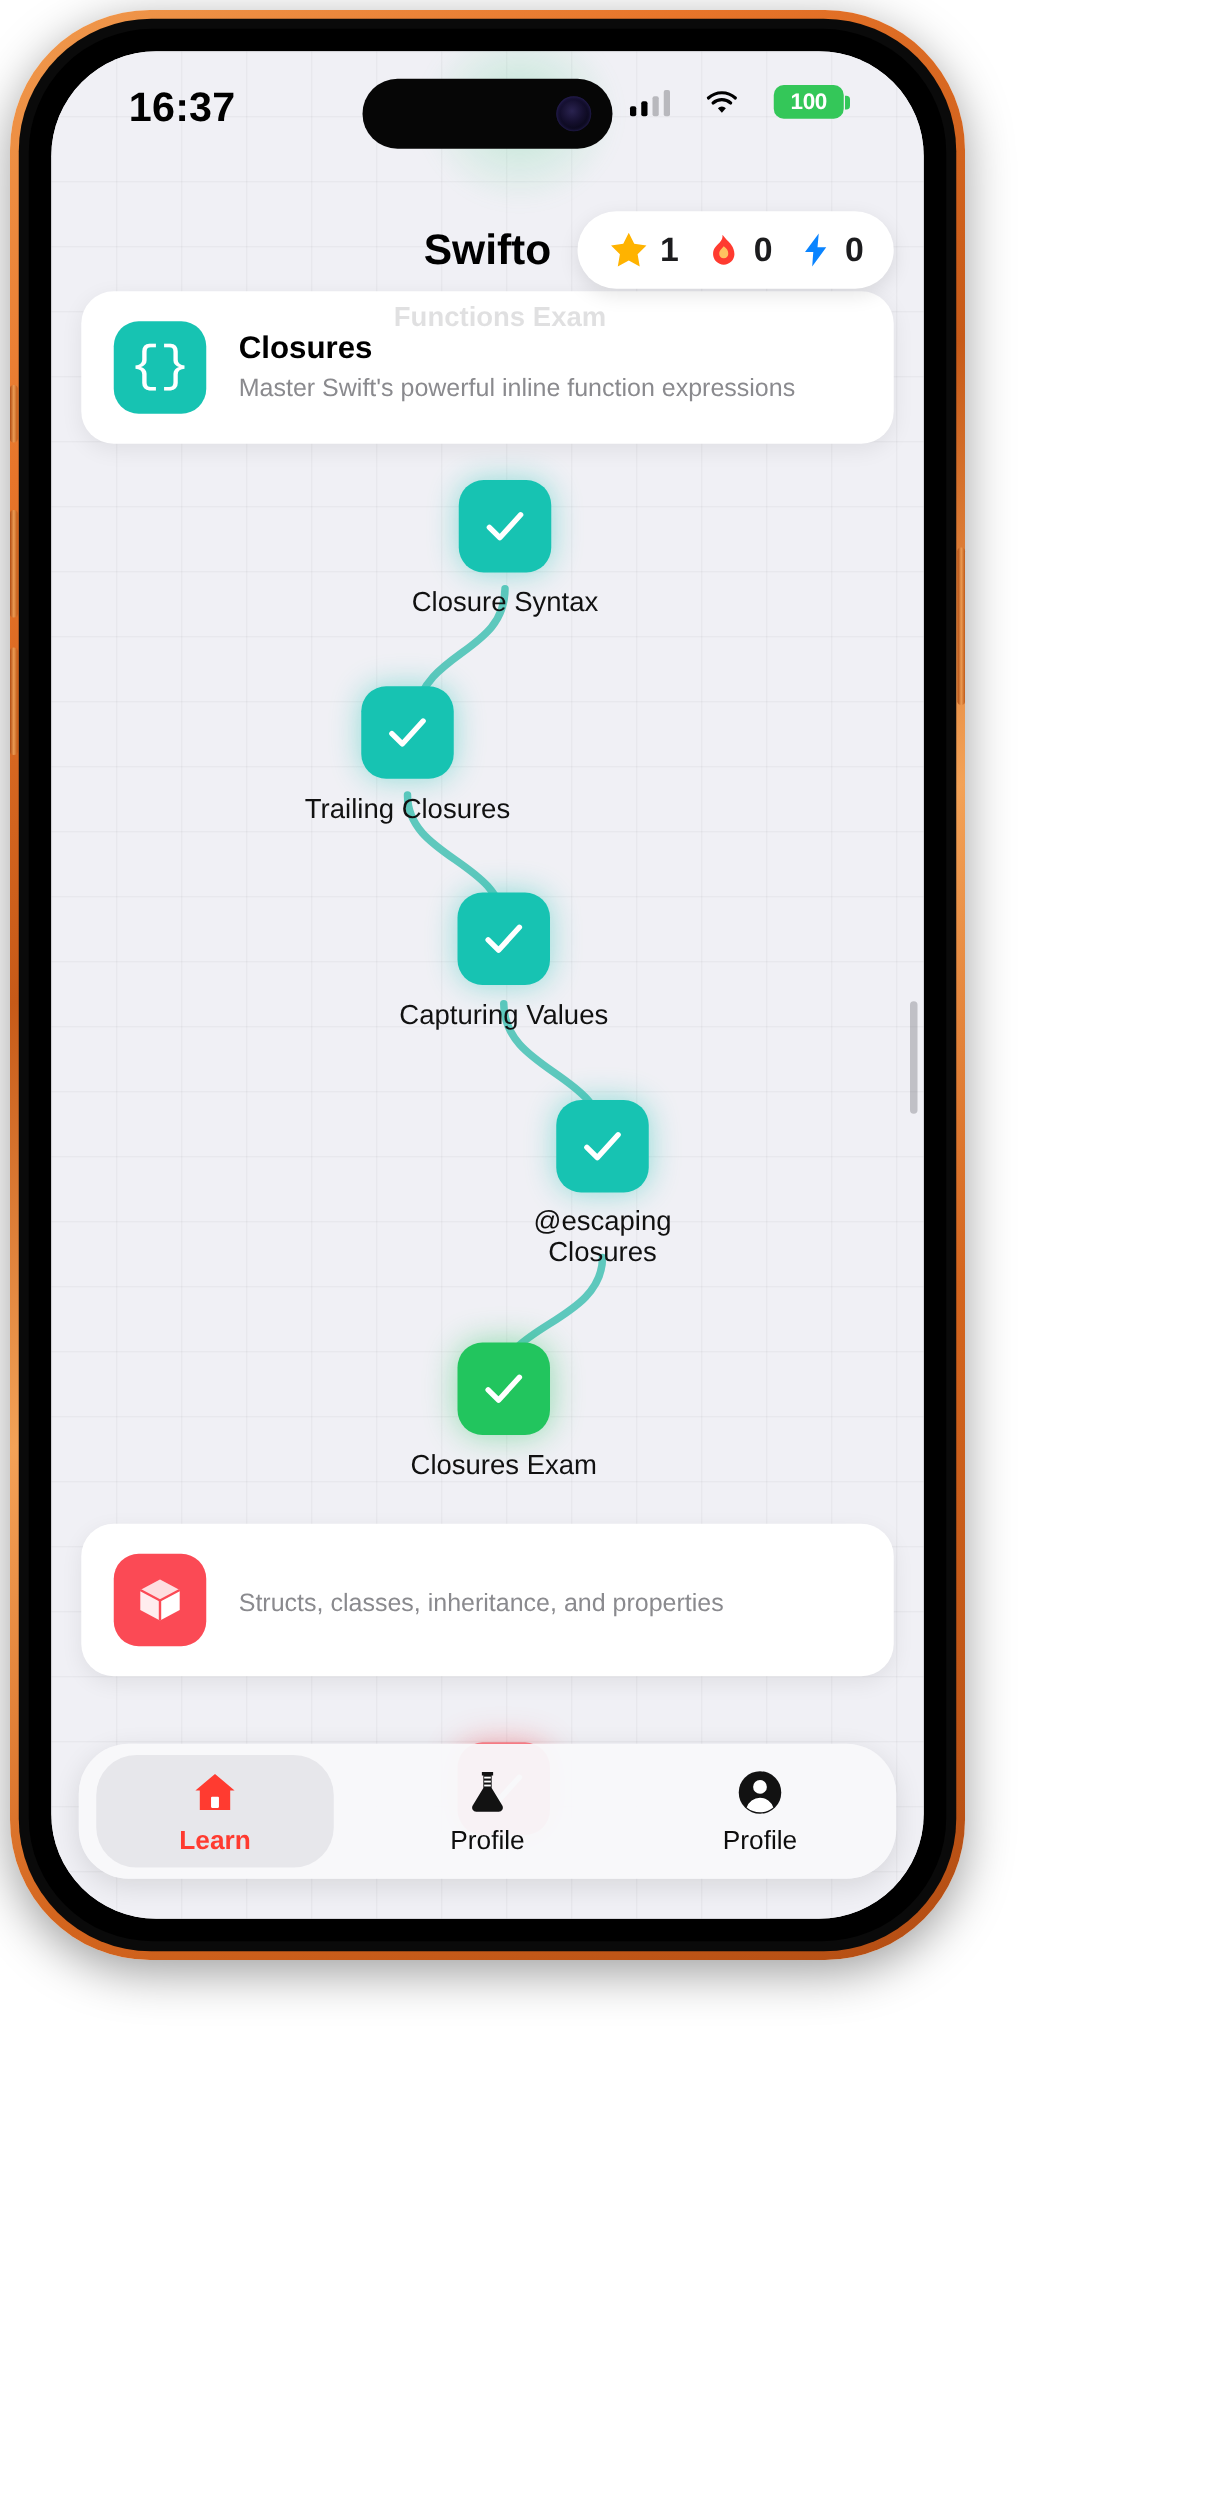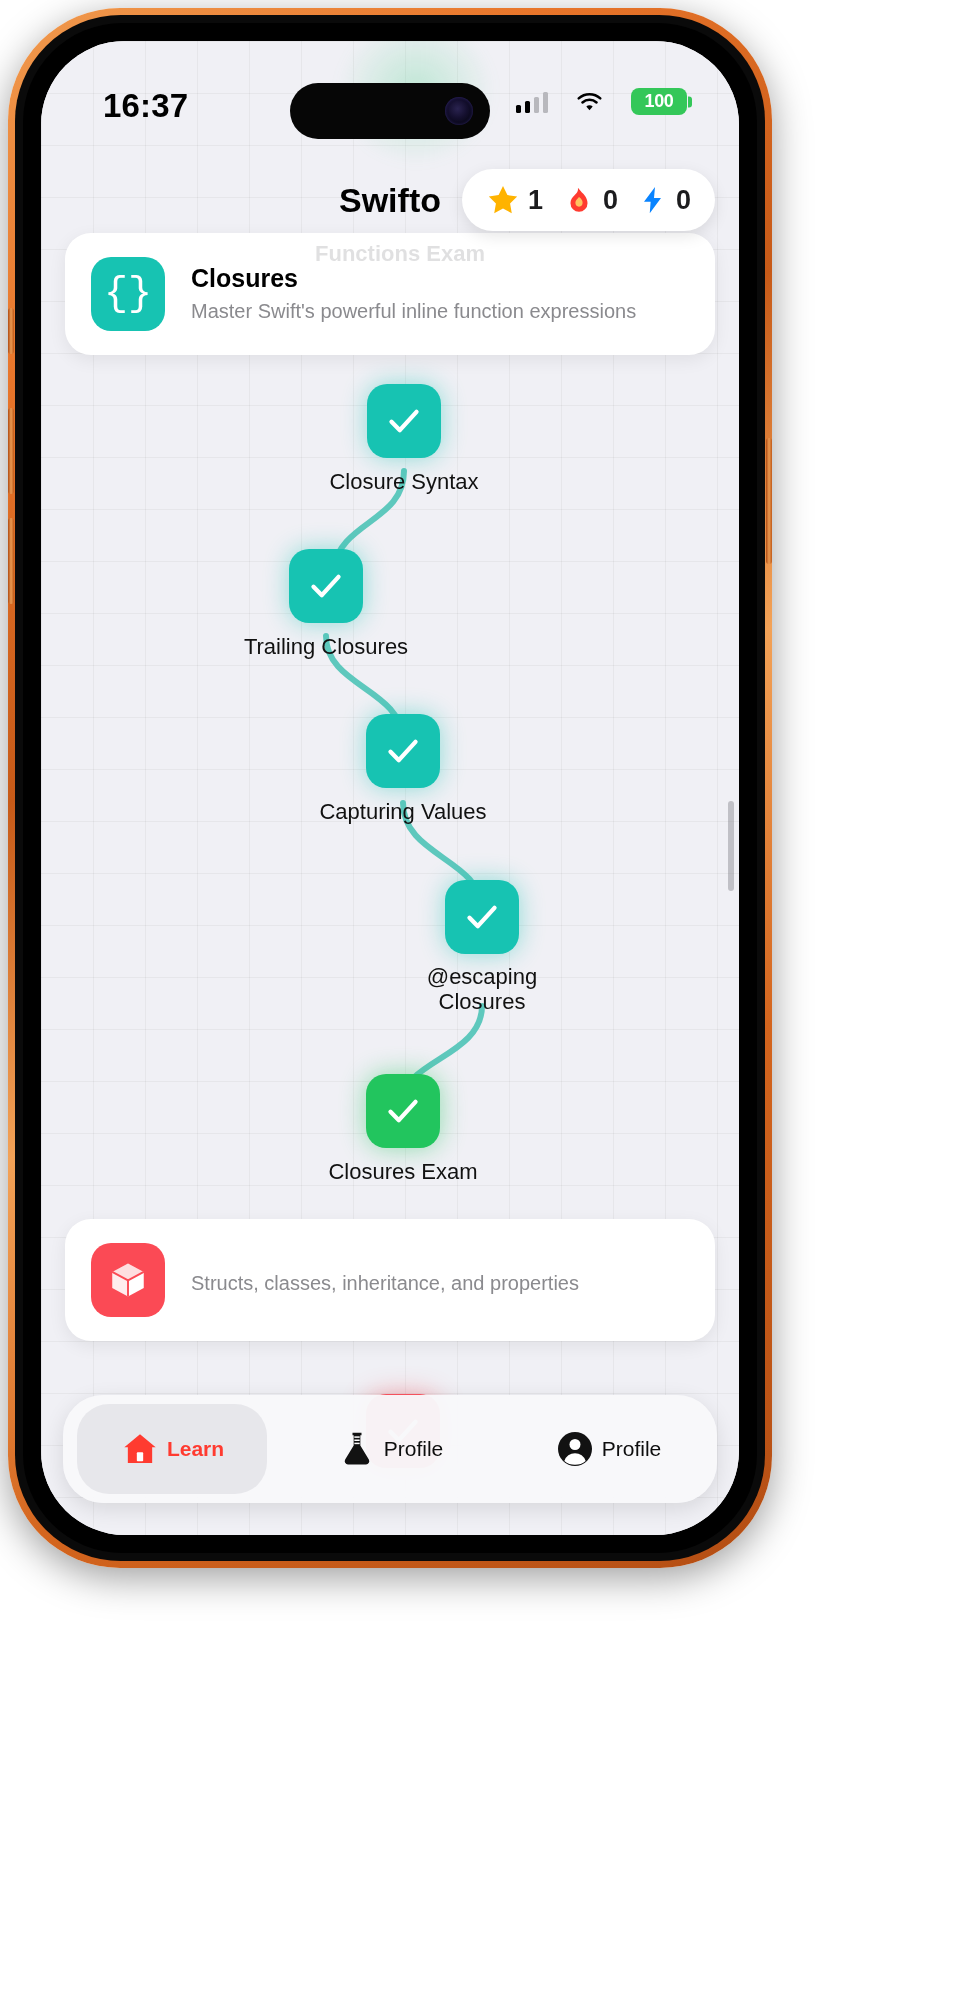--- a/index.html
+++ b/index.html
@@ -46,36 +46,36 @@
       linear-gradient(to bottom, rgba(0,0,0,0.045) 1px, transparent 1px);
     background-size:52px 52px;
   }
   .glow-green{
     position:absolute; left:295px; top:-25px; width:160px; height:150px;
     background:radial-gradient(ellipse at center, rgba(80,210,140,.30), rgba(80,210,140,0) 70%);
     filter:blur(6px);
   }
 
   
-  .statusbar{ position:absolute; top:0; left:0; right:0; height:90px; z-index:6;margin-top:20px; }
+  .statusbar{ position:absolute; top:0; left:0; right:0; height:90px; z-index:6; }
   .sb-time{
     position:absolute; left:62px; top:26px; font-size:33px; font-weight:600;
     color:#000; letter-spacing:.2px;
   }
   .dynamic-island{
     position:absolute; left:50%; transform:translateX(-50%); top:22px;
     width:200px; height:56px; border-radius:30px; background:#060606;
   }
   .di-lens{
     position:absolute; right:17px; top:50%; transform:translateY(-50%);
     width:28px; height:28px; border-radius:50%;
     background:radial-gradient(circle at 45% 42%, #2a2350 0%, #140f2e 42%, #090818 70%, #040409 100%);
     box-shadow:0 0 3px rgba(90,70,190,.55) inset;
   }
-  .sb-right{ position:absolute; right:52px; top:27px; display:flex; align-items:center; gap:27px;text-align:center; }
+  .sb-right{ position:absolute; right:64px; top:27px; display:flex; align-items:center; gap:27px;text-align:center; }
   .sig{ display:flex; align-items:flex-end; gap:3.5px; height:22px; }
   .sig i{ display:block; width:5.5px; border-radius:1.6px; background:#000; }
   .sig i:nth-child(1){ height:8px; }
   .sig i:nth-child(2){ height:12px; }
   .sig i:nth-child(3){ height:16px; background:#b8b8bd; }
   .sig i:nth-child(4){ height:21px; background:#b8b8bd; }
   .wifi{ width:29px; height:22px; }
   .batt{
     position:relative; width:56px; height:27px; border-radius:8px;
     background:#34c759; display:flex; align-items:center; justify-content:center;
@@ -145,21 +145,21 @@
     border-radius:3px; background:rgba(120,120,128,.40); z-index:8;
   }
 
   
   .tabbar{
     position:absolute; left:22px; right:22px; bottom:32px; height:108px;
     background:rgba(248,248,250,.97); border-radius:40px;
     display:flex; align-items:center; z-index:9;
     box-shadow:0 6px 22px rgba(0,0,0,.11);
   }
-  .tab{ flex:1; display:flex; flex-direction:row; align-items:center; justify-content:center;
+  .tab{ flex:1; display:flex; flex-direction:column; align-items:center; justify-content:center;
         gap:7px; height:100%; position:relative; }
   .tab .pillbg{
     position:absolute; left:14px; right:14px; top:9px; bottom:9px;
     border-radius:32px; background:rgba(118,118,128,.12);
   }
   .tab svg{ width:40px; height:40px; position:relative; }
   .tab .tlabel{ font-size:21px; color:#0d0d0d; position:relative; }
   .tab.active .tlabel{ color:#ff3b30; font-weight:600; }
 </style>
 </head>

